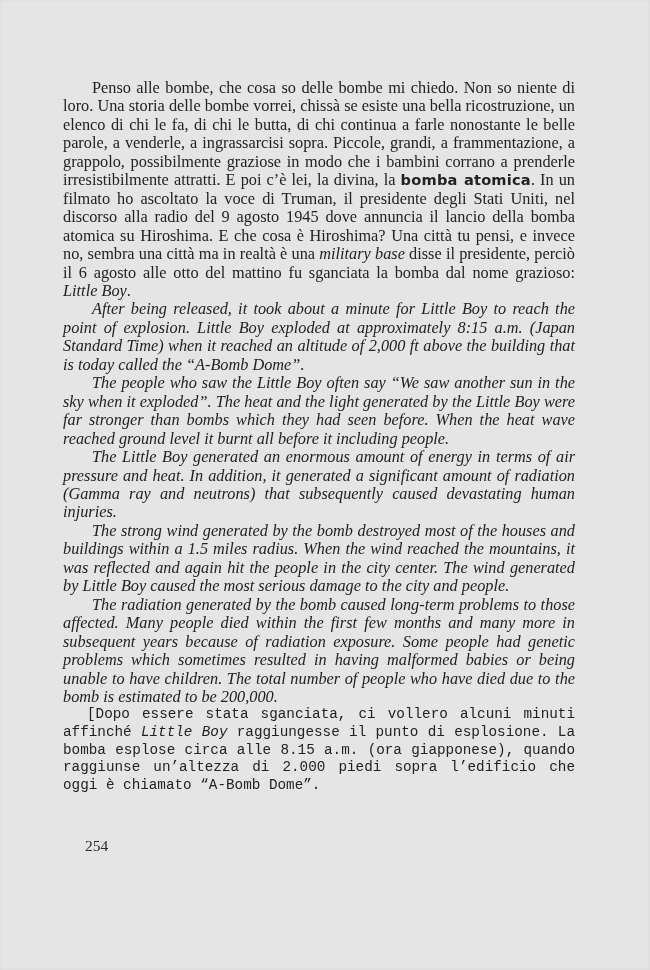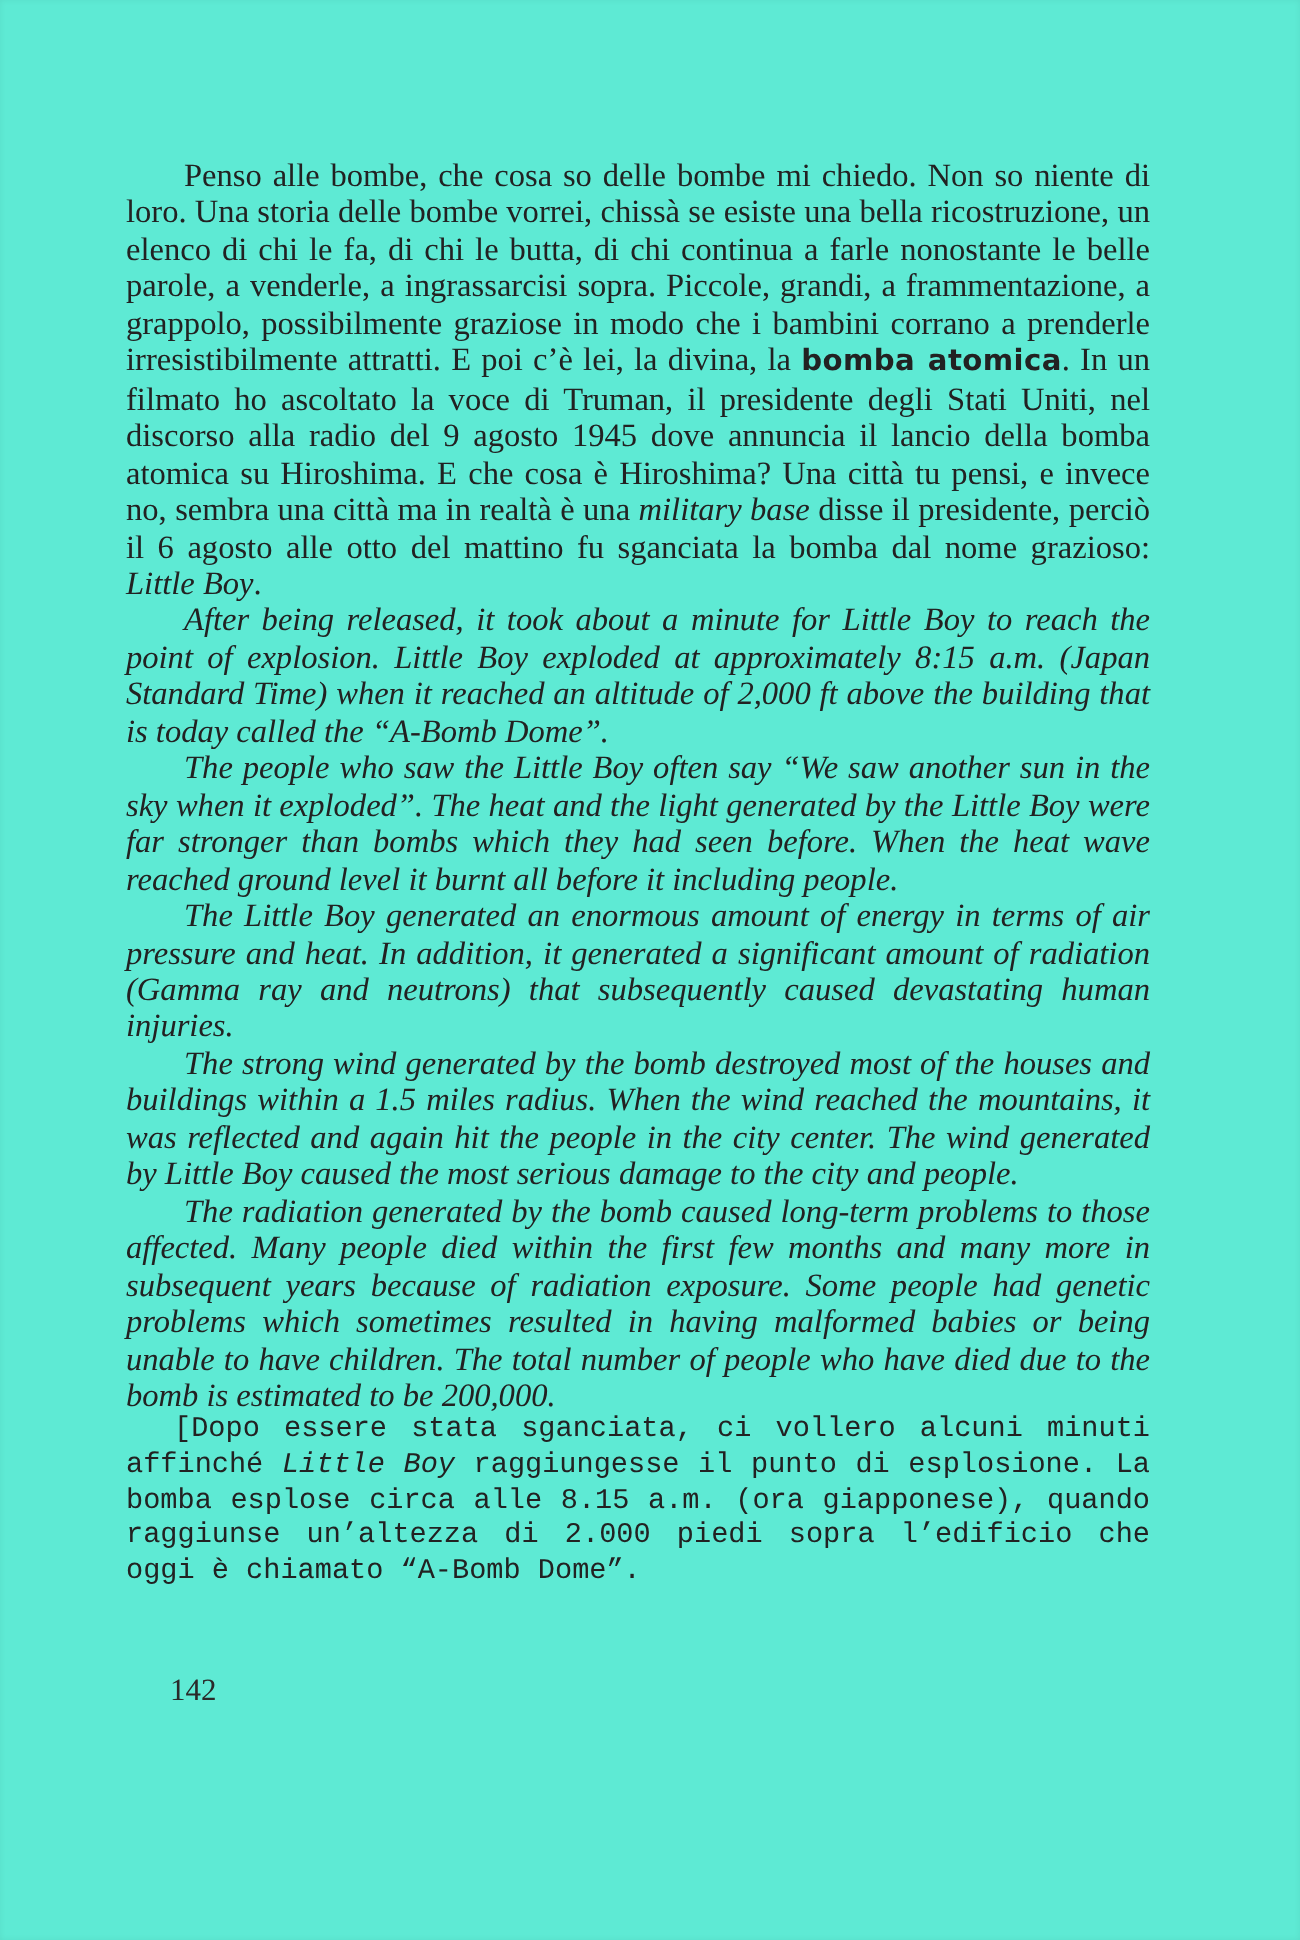--- a/index.html
+++ b/index.html
@@ -4,21 +4,21 @@
 <style>
   html, body {
     margin: 0;
     padding: 0;
     background: #ffffff;
   }
   .page {
     position: relative;
     width: 650px;
     height: 970px;
-    background: #5eead4;
+    background: #e5e5e5;
     overflow: hidden;
     font-family: "Liberation Serif", serif;
     color: #222222;
     box-shadow: inset 0 0 3px rgba(0,0,0,0.06);
   }
   .text-block {
     position: absolute;
     left: 63px;
     top: 79px;
     width: 512px;
@@ -65,14 +65,14 @@
 <div class="page">
   <div class="text-block">
       <p class="para body"><span>Penso alle bombe, che cosa so delle bombe mi chiedo. Non so niente di loro. Una storia delle bombe vorrei, chissà se esiste una bella ricostruzione, un elenco di chi le fa, di chi le butta, di chi continua a farle nonostante le belle parole, a venderle, a ingrassarcisi sopra. Piccole, grandi, a frammentazione, a grappolo, possibilmente graziose in modo che i bambini corrano a prenderle irresistibilmente attratti. E poi c’è lei, la divina, la </span><span class="display">bomba atomica</span><span>. In un filmato ho ascoltato la voce di Truman, il presidente degli Stati Uniti, nel discorso alla radio del 9 agosto 1945 dove annuncia il lancio della bomba atomica su Hiroshima. E che cosa è Hiroshima? Una città tu pensi, e invece no, sembra una città ma in realtà è una </span><span class="it">military base</span><span> disse il presidente, perciò il 6 agosto alle otto del mattino fu sganciata la bomba dal nome grazioso: </span><span class="it">Little Boy</span><span>.</span></p>
       <p class="para english"><span>After being released, it took about a minute for Little Boy to reach the point of explosion. Little Boy exploded at approximately 8:15 a.m. (Japan Standard Time) when it reached an altitude of 2,000 ft above the building that is today called the “A-Bomb Dome”.</span></p>
       <p class="para english"><span>The people who saw the Little Boy often say “We saw another sun in the sky when it exploded”. The heat and the light generated by the Little Boy were far stronger than bombs which they had seen before. When the heat wave reached ground level it burnt all before it including people.</span></p>
       <p class="para english"><span>The Little Boy generated an enormous amount of energy in terms of air pressure and heat. In addition, it generated a significant amount of radiation (Gamma ray and neutrons) that subsequently caused devastating human injuries.</span></p>
       <p class="para english"><span>The strong wind generated by the bomb destroyed most of the houses and buildings within a 1.5 miles radius. When the wind reached the mountains, it was reflected and again hit the people in the city center. The wind generated by Little Boy caused the most serious damage to the city and people.</span></p>
       <p class="para english"><span>The radiation generated by the bomb caused long-term problems to those affected. Many people died within the first few months and many more in subsequent years because of radiation exposure. Some people had genetic problems which sometimes resulted in having malformed babies or being unable to have children. The total number of people who have died due to the bomb is estimated to be 200,000.</span></p>
       <p class="para small"><span>[Dopo essere stata sganciata, ci vollero alcuni minuti affinché </span><span class="it">Little Boy</span><span> raggiungesse il punto di esplosione. La bomba esplose circa alle 8.15 a.m. (ora giapponese), quando raggiunse un’altezza di 2.000 piedi sopra l’edificio che oggi è chiamato “A-Bomb Dome”.</span></p>
     </div>
-  <div class="page-number">142</div>
+  <div class="page-number">254</div>
 </div>
 
 </body></html>

